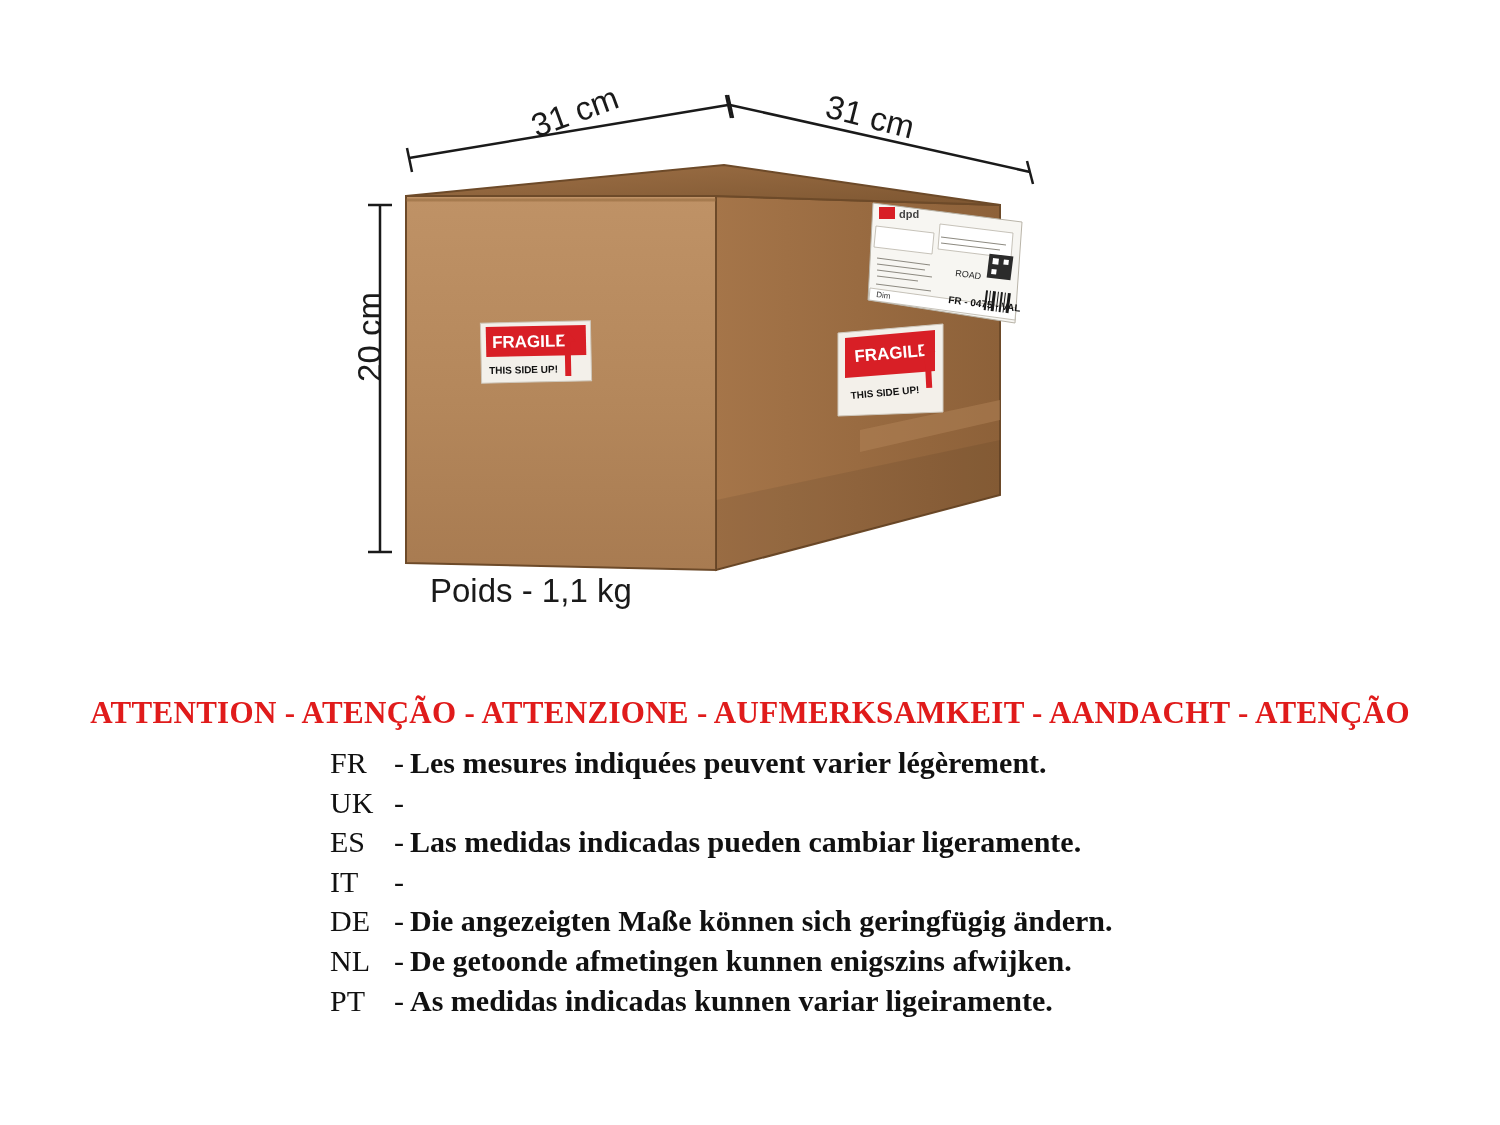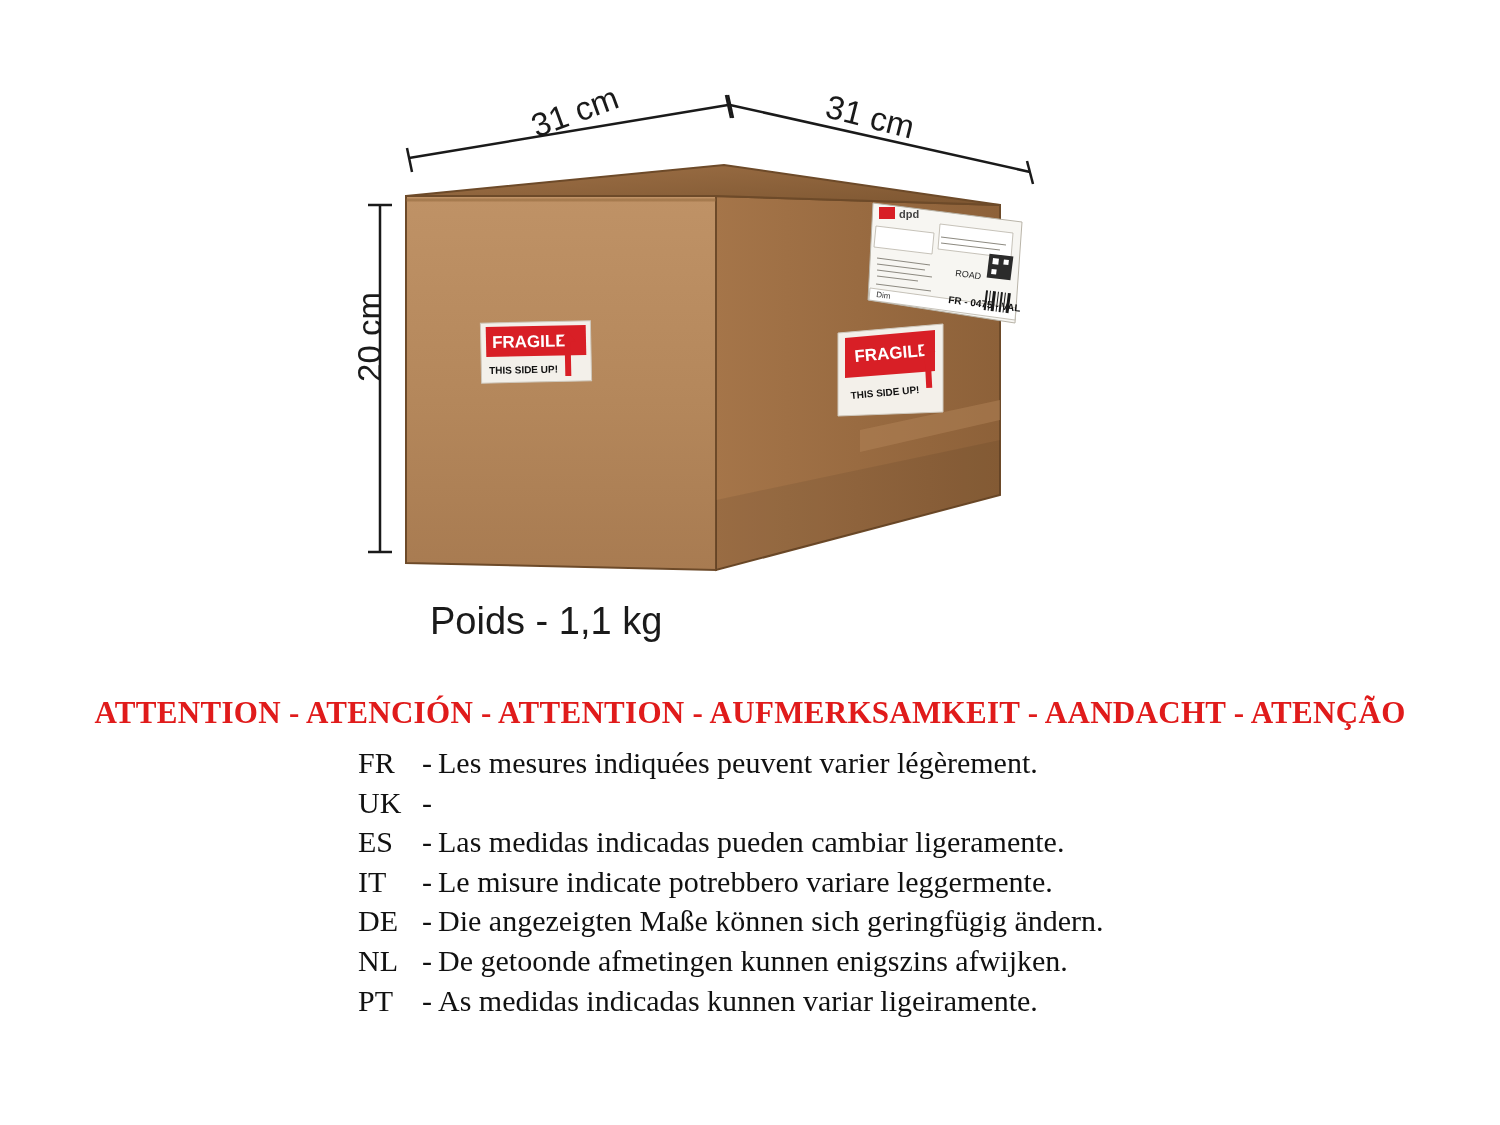--- a/index.html
+++ b/index.html
@@ -49,22 +49,22 @@
   #dim-topright-label {
     left: 825px;
     top: 98px;
     transform: rotate(14deg);
     transform-origin: center center;
   }
 
   #weight-label {
     position: absolute;
     left: 430px;
-    top: 600px;
-    font-size: 38px;
+    top: 572px;
+    font-size: 33px;
     color: #1a1a1a;
     white-space: nowrap;
   }
 
   
   #notice {
     position: absolute;
     left: 0;
     top: 695px;
     width: 1500px;
@@ -83,29 +83,29 @@
     font-family: "Liberation Serif", serif;
     font-size: 30px;
     color: #111111;
     line-height: 1.32;
     padding-left: 330px;
   }
   .notice-lang {
     width: 58px;
     flex: 0 0 58px;
     text-align: left;
-    margin-left: 28px;
   }
   .notice-dash {
     width: 22px;
     flex: 0 0 22px;
     text-align: center;
   }
   .notice-text {
     flex: 1 1 auto;
+    font-weight: bold;
   }
 </style>
 </head>
 <body>
 
 <div id="diagram">
 
   <svg width="1500" height="700" viewBox="0 0 1500 700">
     <defs>
       <linearGradient id="frontGrad" x1="0" y1="0" x2="0" y2="1">
@@ -218,40 +218,39 @@
   <div class="dim-label" id="dim-left-label">20 cm</div>
 
   <div class="dim-label" id="dim-topleft-label">31 cm</div>
 
   <div class="dim-label" id="dim-topright-label">31 cm</div>
 
   <div id="weight-label">Poids - 1,1 kg</div>
 </div>
 
 <div id="notice">
-  <div id="notice-heading">ATTENTION - ATENCIÓN - ATTENTION - AUFMERKSAMKEIT - AANDACHT - ATENÇÃO</div>
+  <div id="notice-heading">ATTENTION - ATENÇÃO - ATTENZIONE - AUFMERKSAMKEIT - AANDACHT - ATENÇÃO</div>
 
   <div class="notice-row">
     <span class="notice-lang">FR</span>
     <span class="notice-dash">-</span>
     <span class="notice-text">Les mesures indiquées peuvent varier légèrement.</span>
   </div>
   <div class="notice-row">
     <span class="notice-lang">UK</span>
     <span class="notice-dash">-</span>
   </div>
   <div class="notice-row">
     <span class="notice-lang">ES</span>
     <span class="notice-dash">-</span>
     <span class="notice-text">Las medidas indicadas pueden cambiar ligeramente.</span>
   </div>
   <div class="notice-row">
     <span class="notice-lang">IT</span>
     <span class="notice-dash">-</span>
-    <span class="notice-text">Le misure indicate potrebbero variare leggermente.</span>
   </div>
   <div class="notice-row">
     <span class="notice-lang">DE</span>
     <span class="notice-dash">-</span>
     <span class="notice-text">Die angezeigten Maße können sich geringfügig ändern.</span>
   </div>
   <div class="notice-row">
     <span class="notice-lang">NL</span>
     <span class="notice-dash">-</span>
     <span class="notice-text">De getoonde afmetingen kunnen enigszins afwijken.</span>

